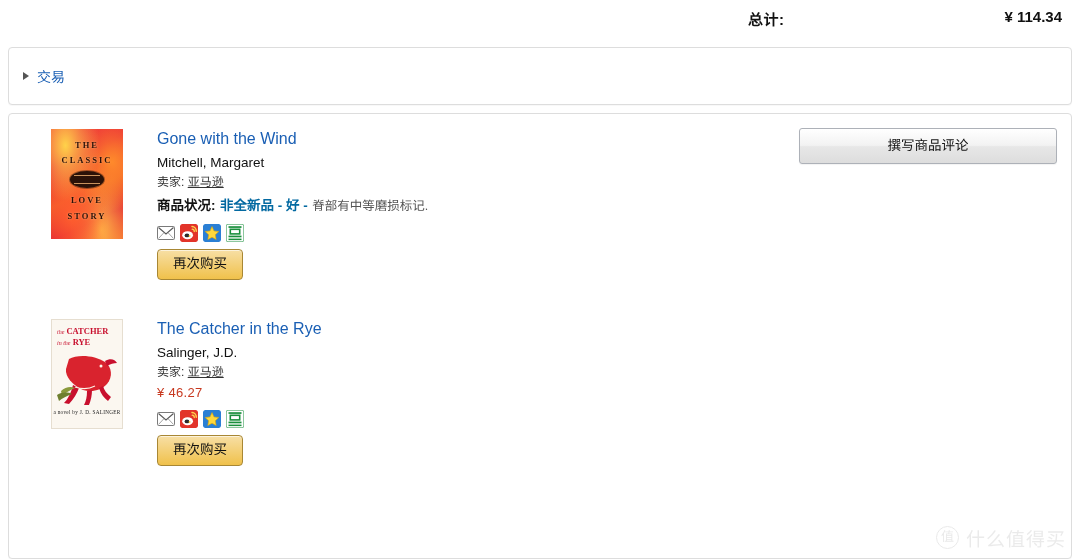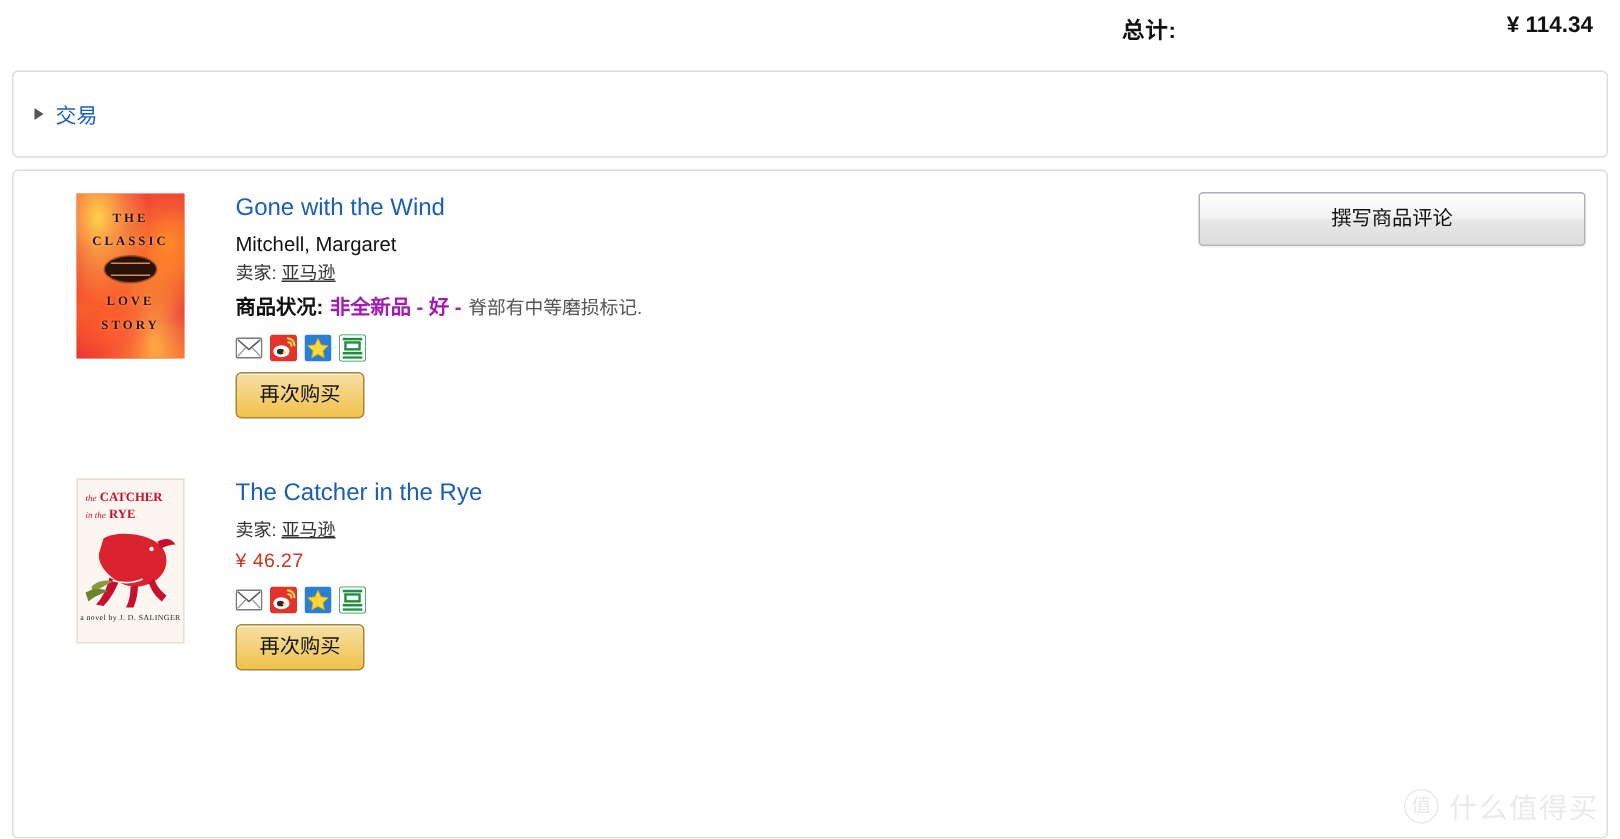--- a/index.html
+++ b/index.html
@@ -132,21 +132,21 @@
   }
 
   .author-line { font-size: 13.5px; color: #111; line-height: 19px; }
   .seller-line { font-size: 12px; color: #333; line-height: 19px; margin-top: 1px; }
   .seller-name { color: #333; text-decoration: underline; cursor: pointer; }
 
   .price { font-size: 13px; color: #c7381f; line-height: 20px; margin-top: 1px; letter-spacing:.3px; }
 
   .cond-block { margin-top: 2px; line-height: 21px; }
   .cond-label { font-size: 13.5px; font-weight: bold; color: #111; }
-  .cond-grade { font-size: 13.5px; font-weight: bold; color: #a21caf; }
+  .cond-grade { font-size: 13.5px; font-weight: bold; color: #0369a1; }
   .cond-desc  { font-size: 12.5px; color: #555; }
 
   
   .share-row { margin-top: 7px; display: flex; gap: 5px; align-items: center; }
   .sico { width: 18px; height: 18px; display:block; cursor:pointer; border-radius:2px; }
 
   
   .btn-buy {
     margin-top: 7px;
     display: inline-block;
@@ -283,20 +283,21 @@
             <path d="M20 36 C26 38, 34 38, 40 35" fill="none" stroke="#fdf6ea" stroke-width="1.2"></path>
             <path d="M6 40 C10 36, 16 35, 20 37 C15 39, 10 42, 7 45 Z" fill="#8a9a3c"></path>
             <path d="M2 44 C7 41, 13 41, 17 43 C12 45, 7 47, 4 50 Z" fill="#6f8030"></path>
           </svg>
           <div class="author">a novel by  J. D. SALINGER</div>
         </div>
       </div>
 
       <div class="info">
         <a class="title-link" href="#">The Catcher in the Rye</a>
+        <div class="author-line">Salinger, J.D.</div>
         <div class="seller-line">
           <span>卖家:</span>
           <span class="seller-name">亚马逊</span>
         </div>
         <div class="price">¥ 46.27</div>
 
 
         <div class="share-row">
           <svg class="sico" viewBox="0 0 18 18">
             <rect x="0.5" y="2.5" width="17" height="13" rx="1" fill="#ffffff" stroke="#7a7a7a"></rect>

